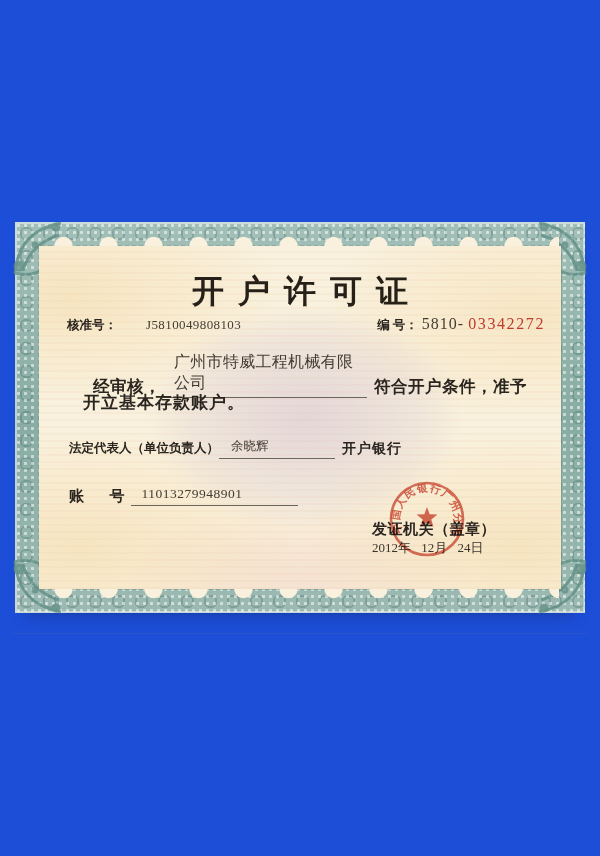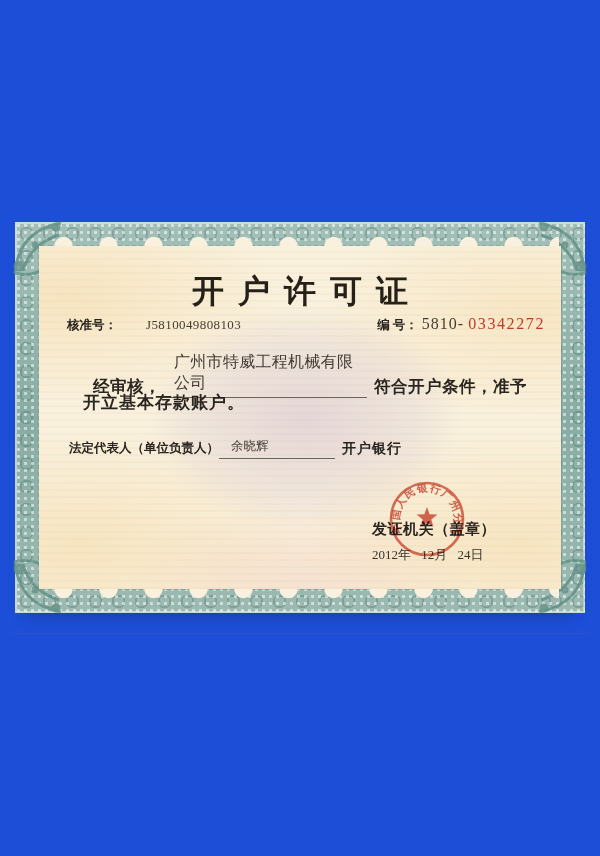--- a/index.html
+++ b/index.html
@@ -77,21 +77,21 @@
   .row-legalrep .bankname { display:inline-block; width:162px; font-size:11px;
                             line-height:1.35; padding:0 0 1px 2px; margin-left:5px; }
 
   .row-account { position:absolute; top:240px; left:30px; display:flex; align-items:flex-end; }
   .row-account .lab { font-size:15px; letter-spacing:6px; white-space:pre; }
   .row-account .num { display:inline-block; width:167px; font-size:13.5px;
                       padding:0 0 3px 11px; letter-spacing:.5px; }
 
   .issuer { position:absolute; left:333px; top:274px; z-index:2; }
   .issuer .lab { font-size:15px; letter-spacing:.5px; }
-  .issuer .date { font-size:13px; margin-top:7px; word-spacing:7px; color:#3b342c; }
+  .issuer .date { font-size:13px; margin-top:0; word-spacing:7px; color:#3b342c; }
 
   .seal { position:absolute; left:332px; top:218px; width:112px; height:112px;
           z-index:3; mix-blend-mode:multiply; opacity:.88; }
 
   .paper-edge { position:absolute; left:12px; top:633px; right:12px; height:1px;
                 background:rgba(110,110,110,.16); }
 </style>
 </head>
 <body>
 
@@ -169,20 +169,24 @@
       </div>
 
       <div class="row-accttype hei">开立基本存款账户。</div>
 
       <div class="row-legalrep">
         <span class="hei lab">法定代表人（单位负责人）</span>
         <span class="song name u">余晓辉</span>
         <span class="hei banklab">开户银行</span>
       </div>
 
+      <div class="row-account">
+        <span class="hei lab">账  号</span>
+        <span class="song num u">11013279948901</span>
+      </div>
 
       <div class="issuer">
         <div class="hei lab">发证机关（盖章）</div>
         <div class="song date">2012年 12月 24日</div>
       </div>
 
       <svg class="seal" viewBox="0 0 112 112">
         <defs>
           <path id="sealArc" d="M 32.2,68.8 A 27.5,27.5 0 1 1 79.8,68.8" fill="none"></path>
         </defs>

